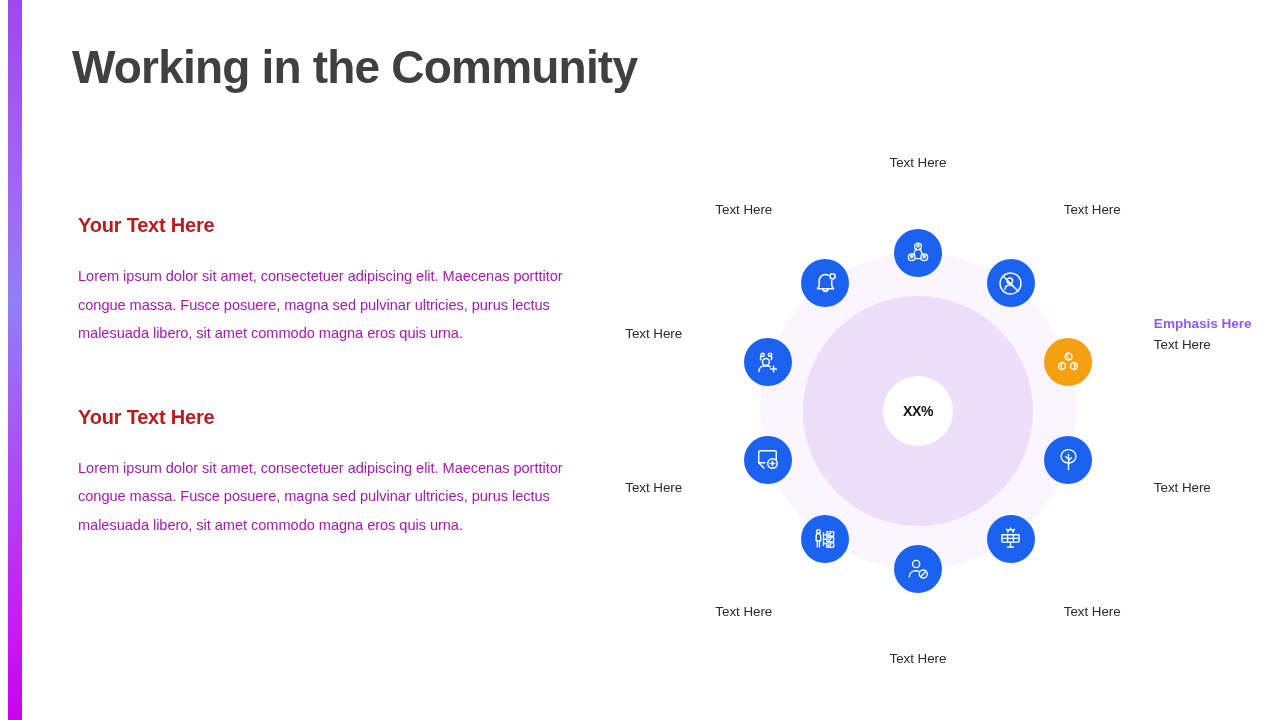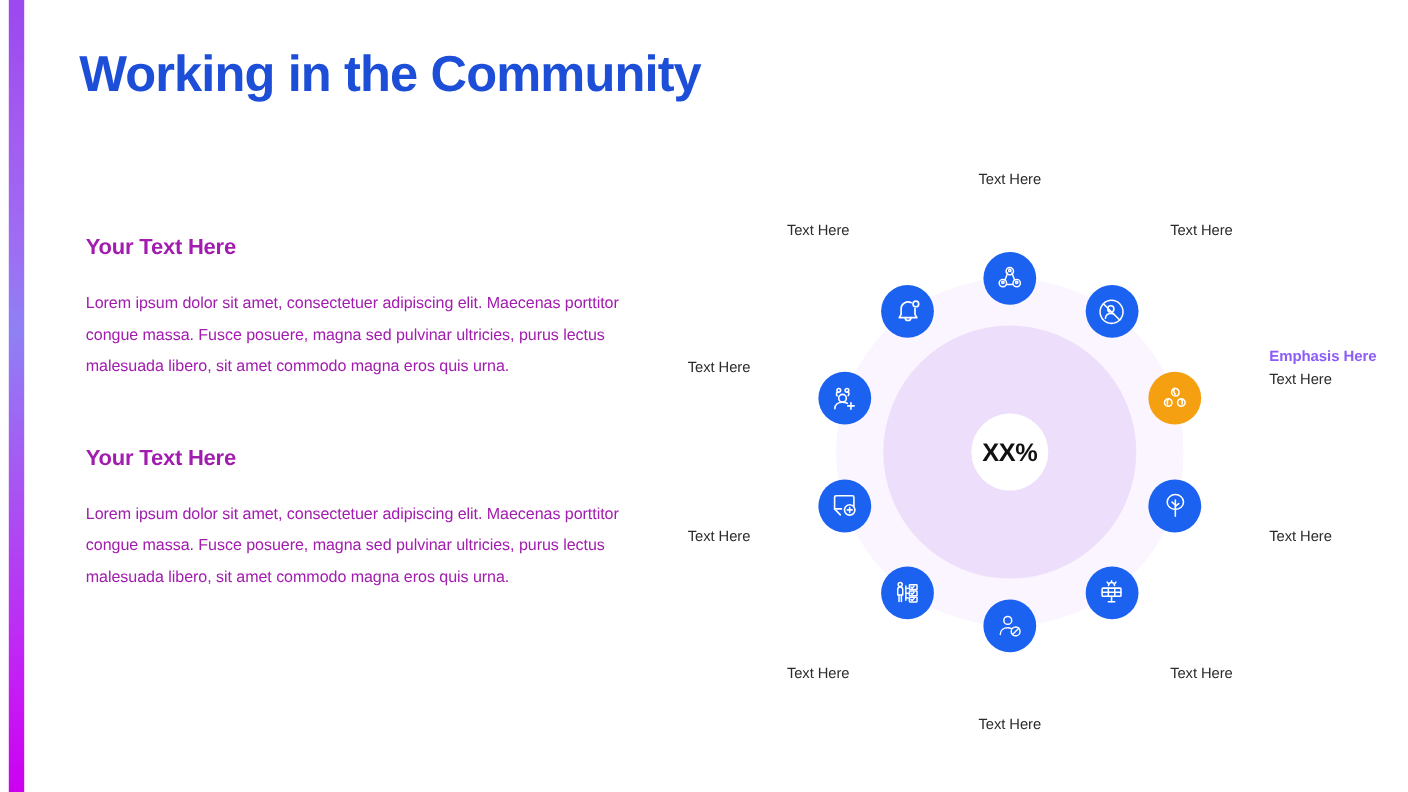--- a/index.html
+++ b/index.html
@@ -34,40 +34,40 @@
         #cc00f0 100%);
   }
 
   
   #page-title {
     position: absolute;
     left: 72px;
     top: 41px;
     font-size: 46px;
     font-weight: bold;
-    color: #1d4ed8;
+    color: #404040;
     letter-spacing: -0.8px;
     line-height: 1.15;
     white-space: nowrap;
   }
 
   
   #text-column {
     position: absolute;
     left: 78px;
     top: 214px;
     width: 520px;
   }
   .text-block { margin-bottom: 0; }
   .text-block + .text-block { margin-top: 58px; }
 
   .block-heading {
     font-size: 20px;
     font-weight: bold;
-    color: #a21caf;
+    color: #b91c1c;
     letter-spacing: -0.2px;
     margin-bottom: 25px;
   }
 
   .block-body {
     font-size: 14.6px;
     color: #a21caf;
     line-height: 28.6px;
     width: 505px;
     letter-spacing: -0.05px;
@@ -102,21 +102,21 @@
     left: 255px; top: 206px;
     background: #ffffff;
   }
   #center-value {
     position: absolute;
     left: 255px; top: 206px;
     width: 70px; height: 70px;
     display: flex;
     align-items: center;
     justify-content: center;
-    font-size: 23px;
+    font-size: 14px;
     font-weight: bold;
     color: #111111;
     letter-spacing: -0.3px;
   }
 
   
   .node {
     position: absolute;
     width: 48px; height: 48px;
     border-radius: 50%;

